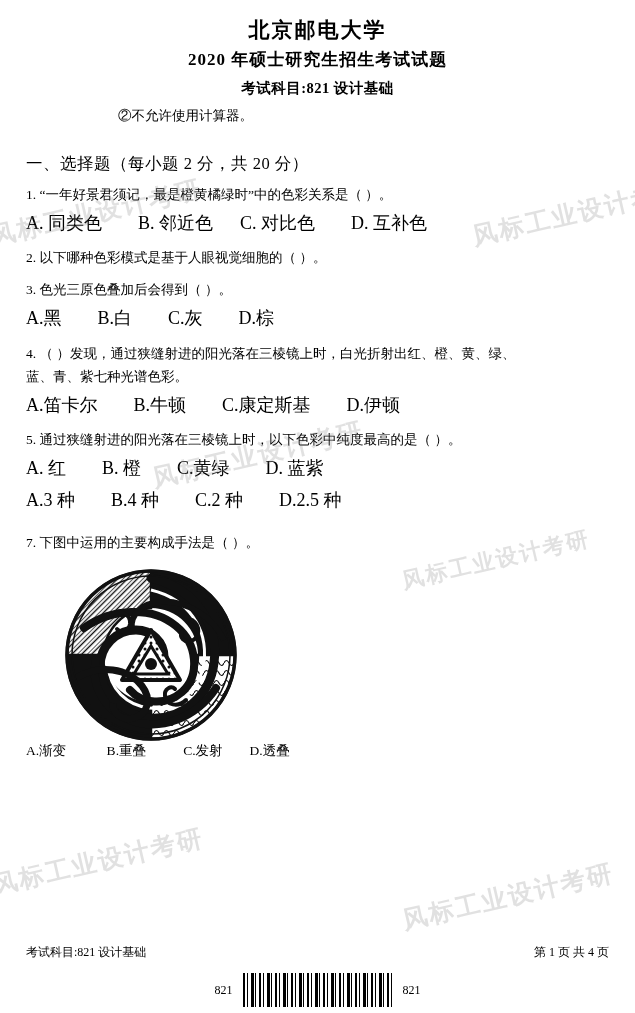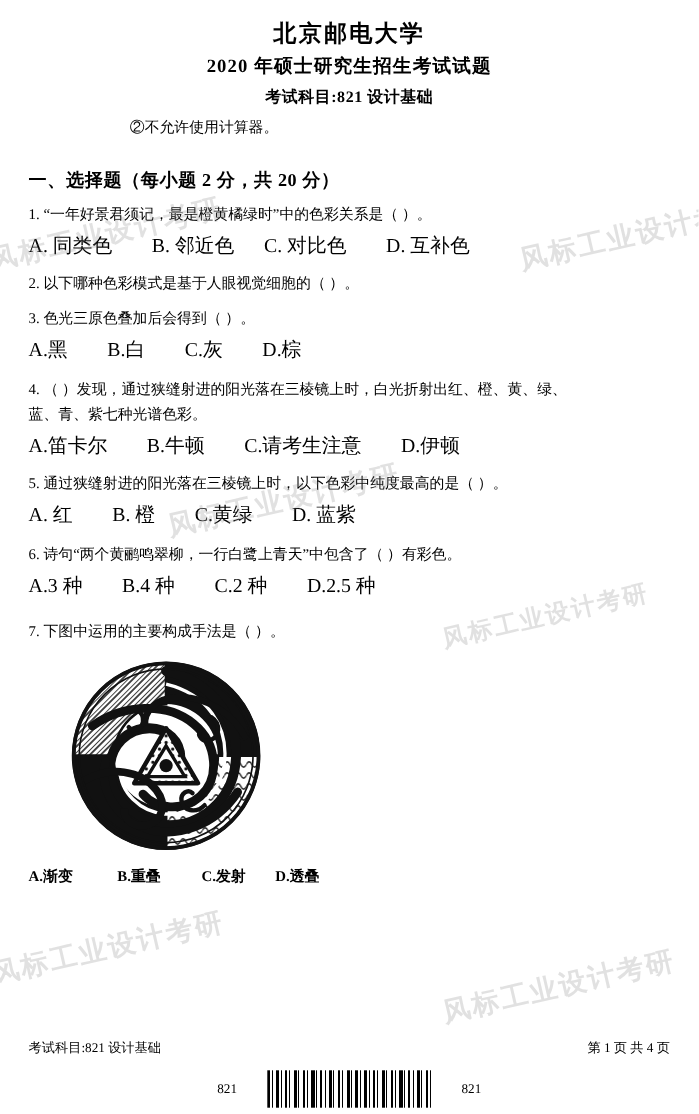--- a/index.html
+++ b/index.html
@@ -54,21 +54,21 @@
   .notice .lead { font-weight: bold; }
   .notice-2 {
     font-size: 13.5px;
     margin-left: 92px;
     line-height: 1.55;
   }
 
   
   .section-head {
     font-size: 16.5px;
-    font-weight: bold;
+    font-weight: normal;
     margin: 26px 0 4px 0;
     letter-spacing: 0.5px;
   }
 
   .q {
     font-size: 13.5px;
     line-height: 1.7;
     margin: 9px 0 0 0;
   }
   .opts {
@@ -82,44 +82,42 @@
   .figure {
     margin: 14px 0 0 38px;
     width: 174px;
     height: 174px;
     position: relative;
   }
   .figure svg { display: block; }
 
   .opts-after-fig {
     font-size: 13.5px;
-    margin-top: 14px;
     white-space: pre;
-    font-weight: bold;
   }
 
   
   .footer {
     position: absolute;
     left: 26px;
     right: 26px;
     bottom: 52px;
     display: flex;
     justify-content: space-between;
     font-size: 12px;
   }
   .barcode-row {
     position: absolute;
     left: 0;
     right: 0;
     bottom: 6px;
     display: flex;
     align-items: center;
     justify-content: center;
-    gap: 27px;
+    gap: 10px;
     font-size: 12px;
   }
   .barcode {
     height: 34px;
     width: 150px;
     background:
       repeating-linear-gradient(90deg,
         #000 0px, #000 2px, #fff 2px, #fff 4px,
         #000 4px, #000 5px, #fff 5px, #fff 8px,
         #000 8px, #000 11px, #fff 11px, #fff 12px,
@@ -173,32 +171,28 @@
     <span>3.</span>
     <span>色光三原色叠加后会得到（      ）。</span>
   </div>
   <div class="opts">A.黑        B.白        C.灰        D.棕</div>
 
   <div class="q">
     <span>4.</span>
     <span>（      ）发现，通过狭缝射进的阳光落在三棱镜上时，白光折射出红、橙、黄、绿、</span>
   </div>
   <div class="q" style="margin-top:0">蓝、青、紫七种光谱色彩。</div>
-  <div class="opts">A.笛卡尔        B.牛顿        C.请考生注意        D.伊顿</div>
+  <div class="opts">A.笛卡尔        B.牛顿        C.康定斯基        D.伊顿</div>
 
   <div class="q">
     <span>5.</span>
     <span>通过狭缝射进的阳光落在三棱镜上时，以下色彩中纯度最高的是（      ）。</span>
   </div>
   <div class="opts">A. 红        B. 橙        C.黄绿        D. 蓝紫</div>
 
-  <div class="q">
-    <span>6.</span>
-    <span>诗句“两个黄鹂鸣翠柳，一行白鹭上青天”中包含了（      ）有彩色。</span>
-  </div>
   <div class="opts">A.3 种        B.4 种        C.2 种        D.2.5 种</div>
 
   <div class="q" style="margin-top:16px">
     <span>7.</span>
     <span>下图中运用的主要构成手法是（      ）。</span>
   </div>
 
   <div class="figure">
     <svg width="174" height="174" viewBox="0 0 174 174">
       <defs>

